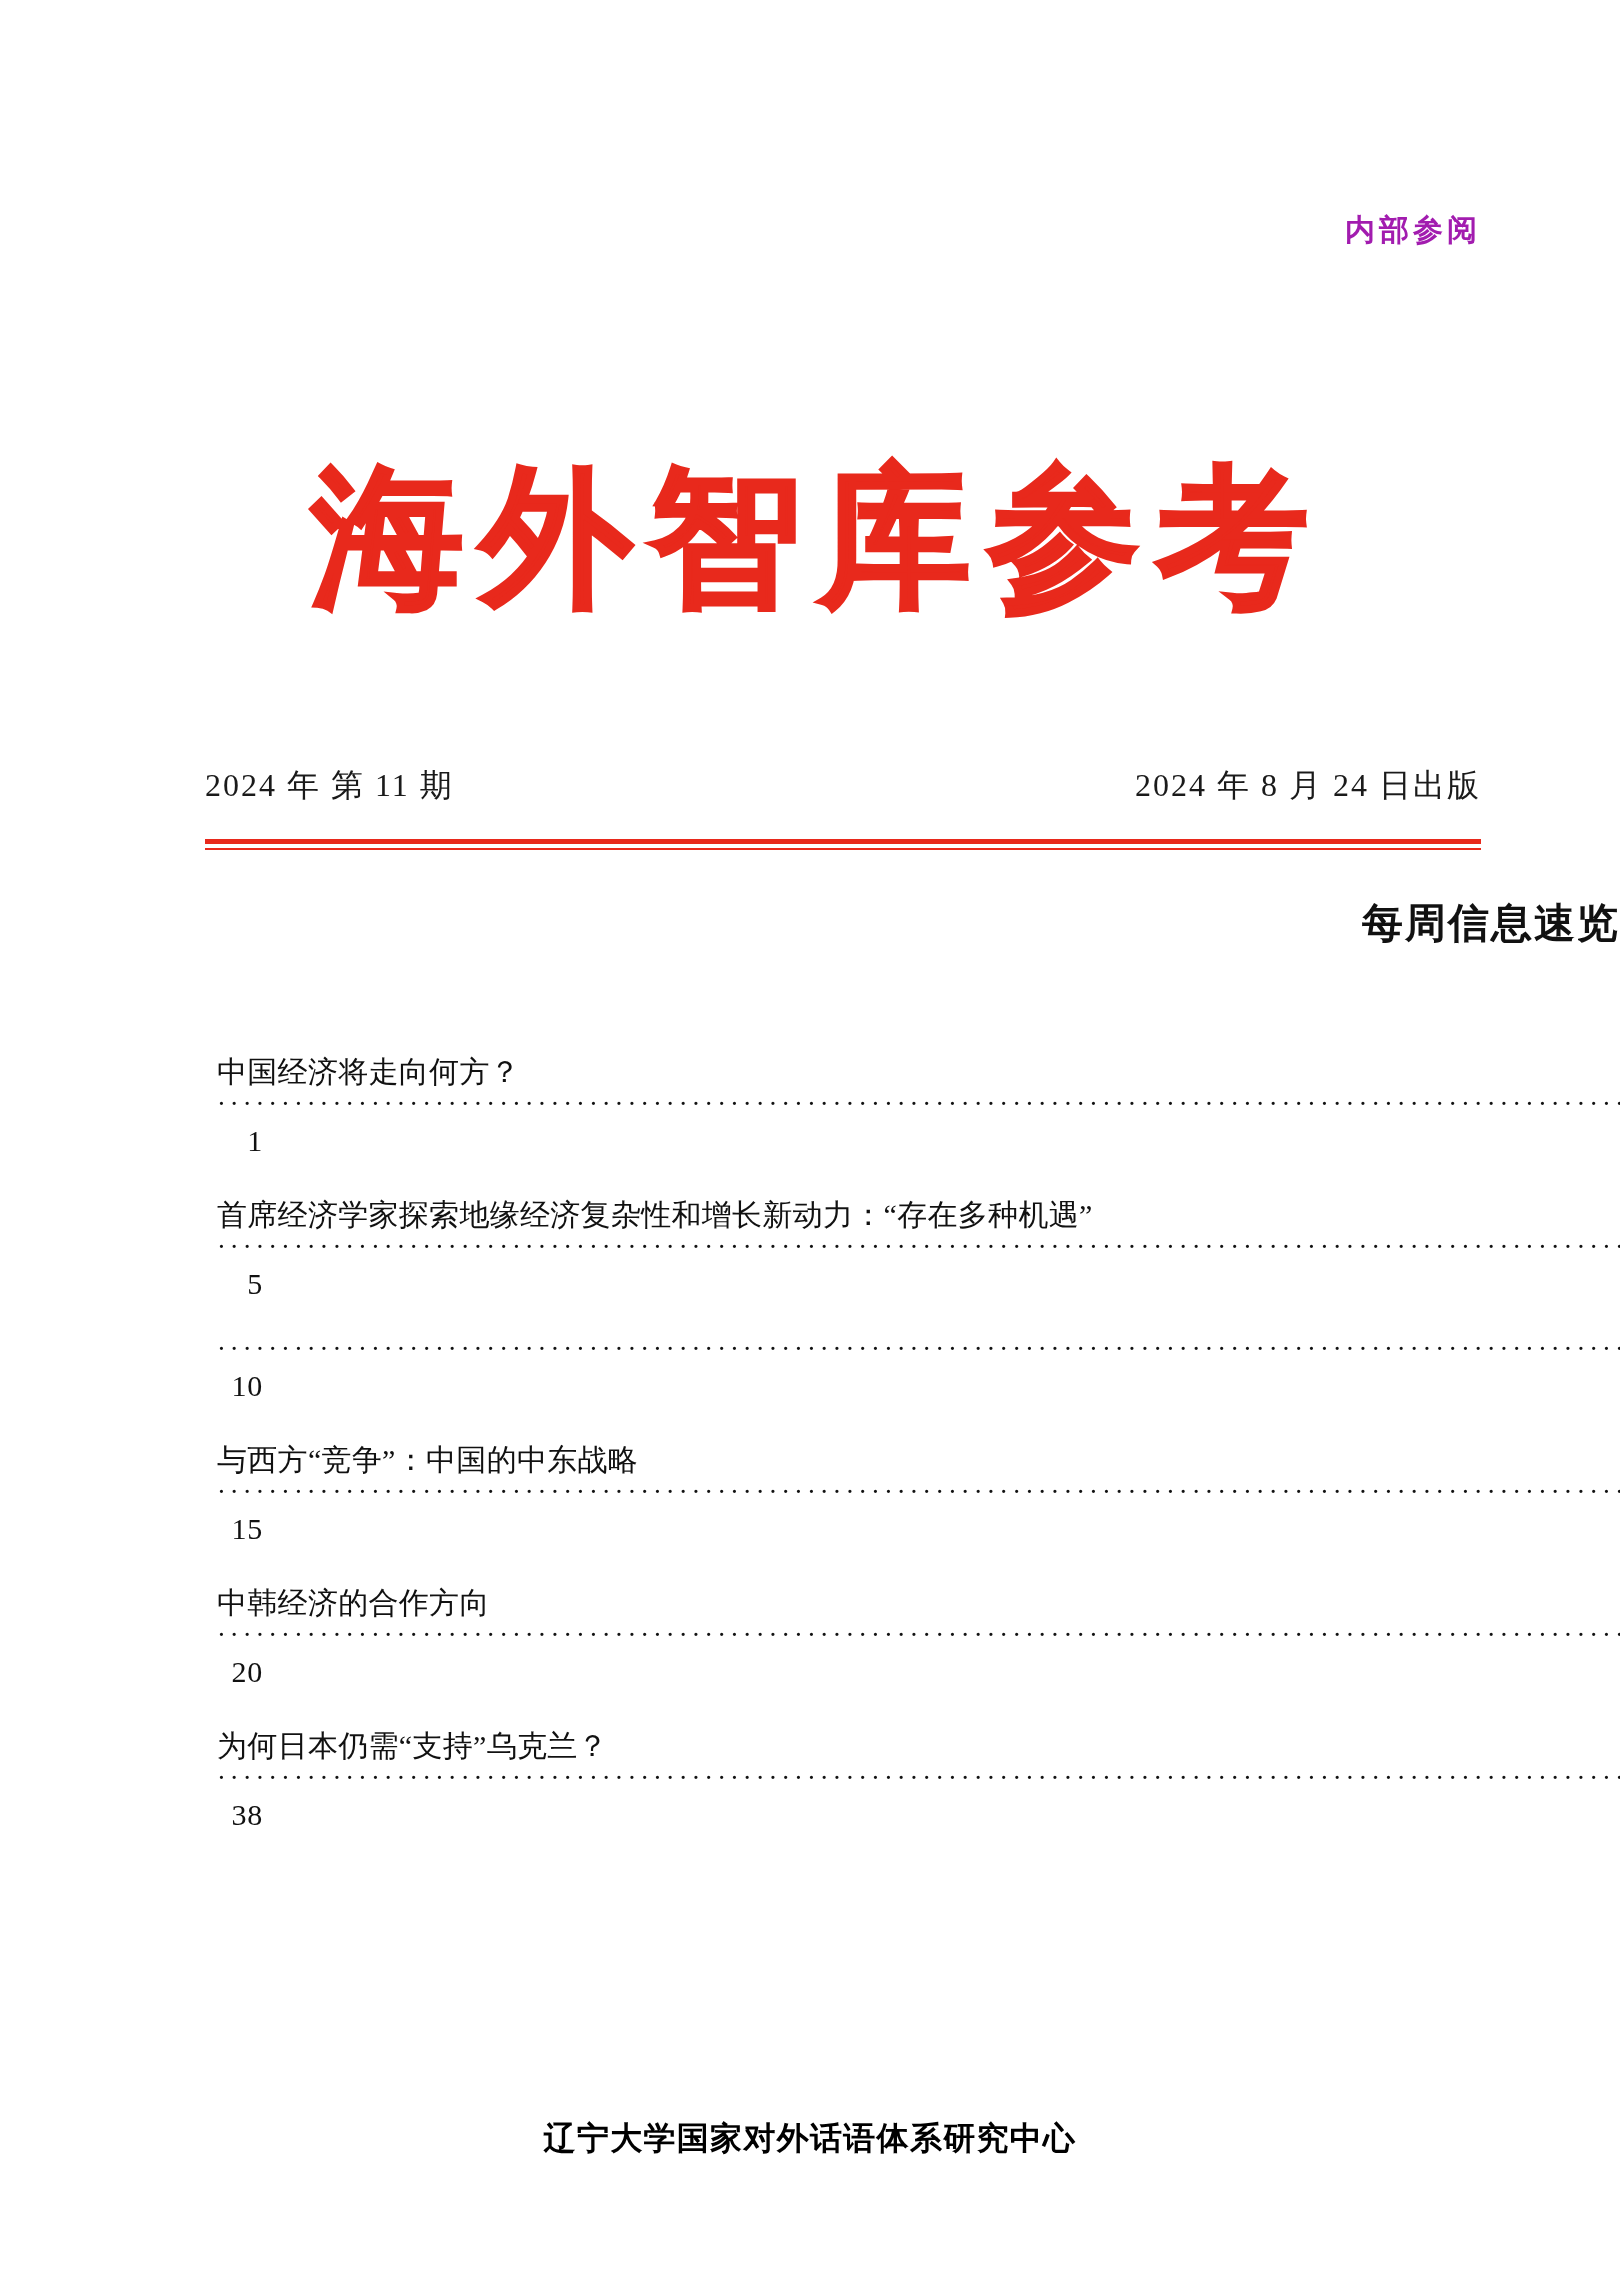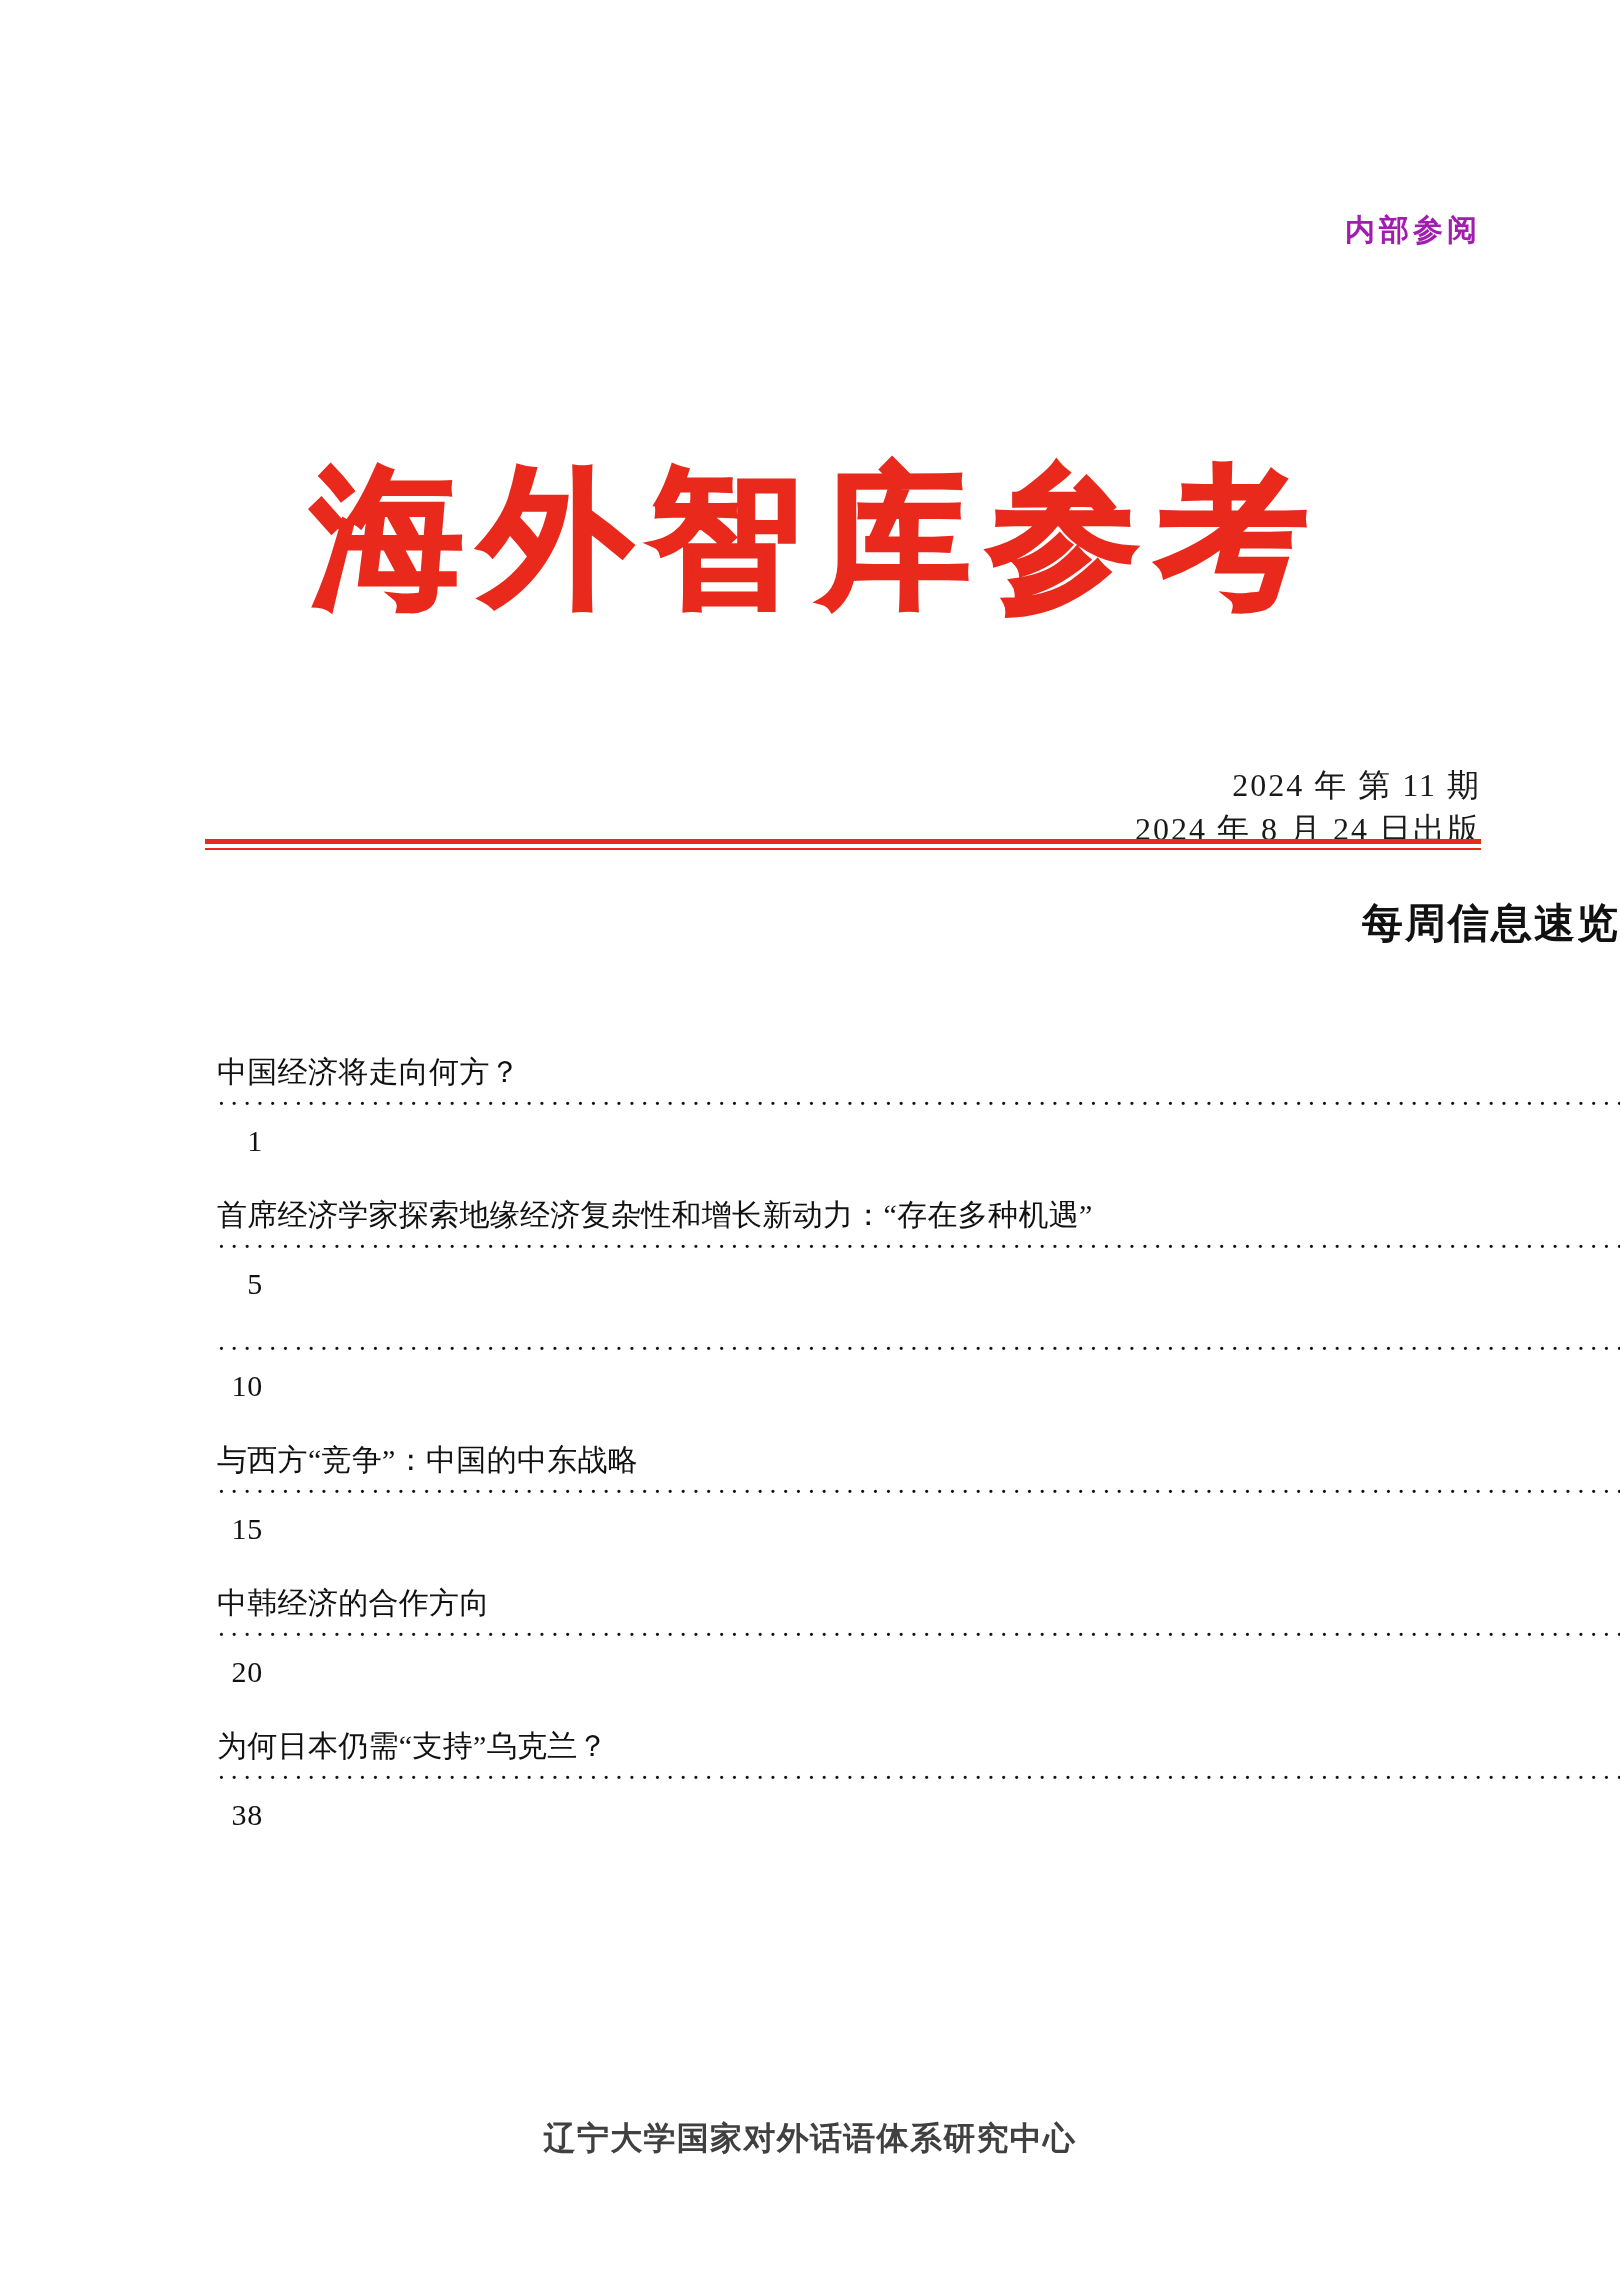--- a/index.html
+++ b/index.html
@@ -53,21 +53,20 @@
     position: absolute;
     top: 764px;
     left: 205px;
     right: 139px;
     display: flex;
     justify-content: space-between;
     align-items: flex-end;
     font-size: 32px;
     color: #1a1a1a;
     letter-spacing: 2px;
-    flex-direction: column;
   }
 
   .rule-wrap {
     position: absolute;
     top: 839px;
     left: 205px;
     right: 139px;
   }
   .rule-thick {
     height: 4.6px;
@@ -133,21 +132,21 @@
   .footer {
     position: absolute;
     bottom: 112px;
     left: 0;
     width: 100%;
     text-align: center;
     font-family: "DejaVu Sans", sans-serif;
     font-weight: bold;
     font-size: 32px;
     letter-spacing: 1.3px;
-    color: #404040;
+    color: #000000;
   }
 </style>
 </head>
 <body>
 
 <div class="page">
 
   <div class="internal-ref">内部参阅</div>
 
   <div class="masthead">

